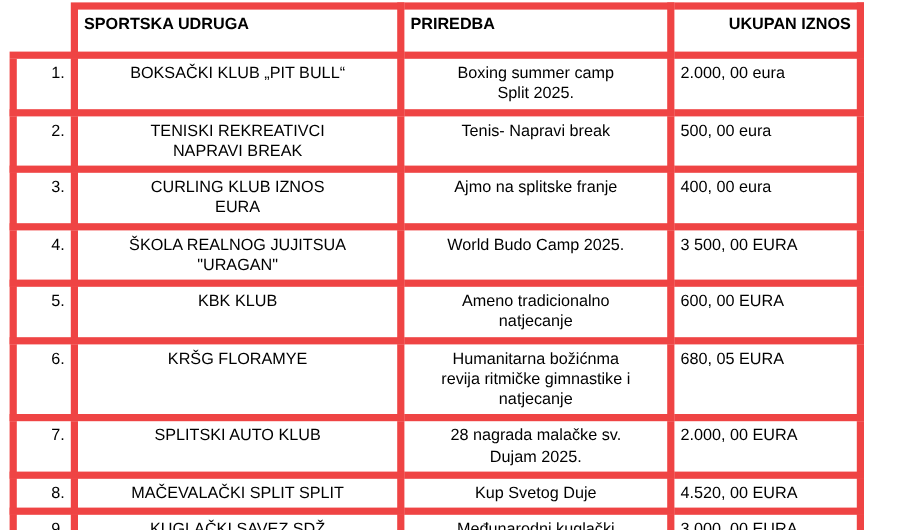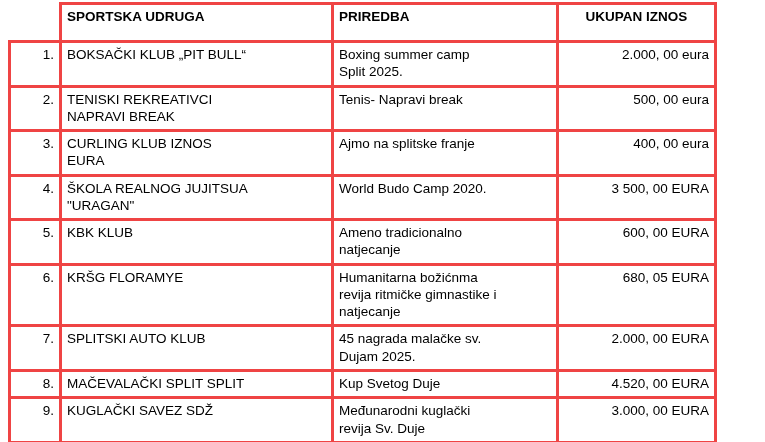--- a/index.html
+++ b/index.html
@@ -21,21 +21,21 @@
     box-sizing: border-box;
   }
   table.grant-table {
     border-collapse: collapse;
     table-layout: fixed;
     width: 706px;
     margin-left: 8px;
     margin-top: 2px;
   }
   table.grant-table td {
-    border: 3px solid #ef4444;
+    border: 6px solid #ef4444;
     vertical-align: top;
     padding: 3px 5px 4px 5px;
     font-size: 13.5px;
     line-height: 1.28;
   }
   col.c-num { width: 51px; }
   col.c-org { width: 272px; }
   col.c-event { width: 225px; }
   col.c-amount { width: 158px; }
 
@@ -44,32 +44,32 @@
     height: 28px;
   }
   thead td.h-num { border-top: none; border-left: none; }
   .h-num { }
   td.num {
     text-align: right;
     padding-right: 8px;
     white-space: nowrap;
   }
   td.amount {
-    text-align: right;
+    text-align: left;
     padding-right: 8px;
     margin-left: 37px;
   }
   td.org, td.event {
-    text-align: left;
+    text-align: center;
   }
   thead td.h-org, thead td.h-event, thead td.h-amount {
     text-align: left;
   }
   thead td.h-amount {
-    text-align: center;
+    text-align: right;
   }
   .cellline { display: block; }
 </style>
 </head>
 <body>
 
 <div class="sheet">
   <table class="grant-table">
     <colgroup>
       <col class="c-num">
@@ -119,21 +119,21 @@
         </td>
         <td class="amount">400, 00 eura</td>
       </tr>
       <tr>
         <td class="num">4.</td>
         <td class="org">
           <span class="cellline">ŠKOLA REALNOG JUJITSUA</span>
           <span class="cellline">"URAGAN"</span>
         </td>
         <td class="event">
-          <span class="cellline">World Budo Camp 2020.</span>
+          <span class="cellline">World Budo Camp 2025.</span>
         </td>
         <td class="amount">3 500, 00 EURA</td>
       </tr>
       <tr>
         <td class="num">5.</td>
         <td class="org">
           <span class="cellline">KBK KLUB</span>
         </td>
         <td class="event">
           <span class="cellline">Ameno tradicionalno</span>
@@ -152,21 +152,21 @@
           <span class="cellline">natjecanje</span>
         </td>
         <td class="amount">680, 05 EURA</td>
       </tr>
       <tr>
         <td class="num">7.</td>
         <td class="org">
           <span class="cellline">SPLITSKI AUTO KLUB</span>
         </td>
         <td class="event">
-          <span class="cellline">45 nagrada malačke sv.</span>
+          <span class="cellline">28 nagrada malačke sv.</span>
           <span class="cellline">Dujam 2025.</span>
         </td>
         <td class="amount">2.000, 00 EURA</td>
       </tr>
       <tr>
         <td class="num">8.</td>
         <td class="org">
           <span class="cellline">MAČEVALAČKI SPLIT SPLIT</span>
         </td>
         <td class="event">

